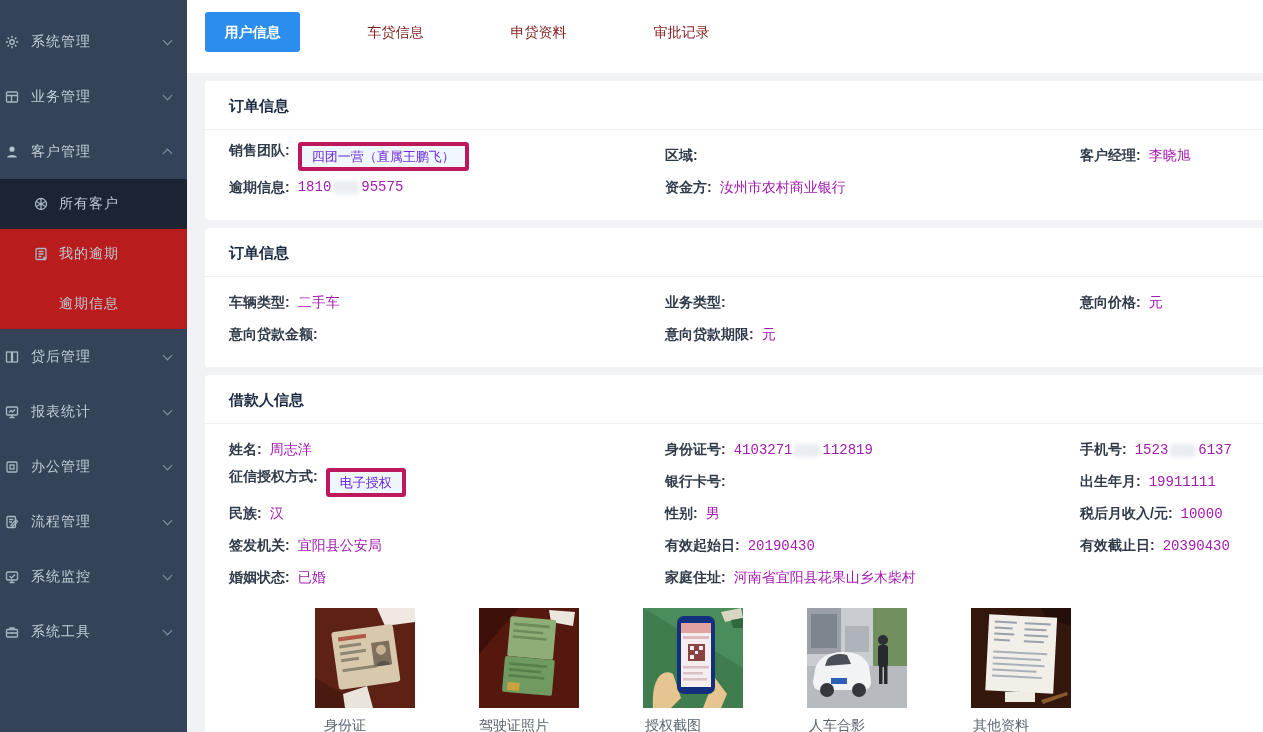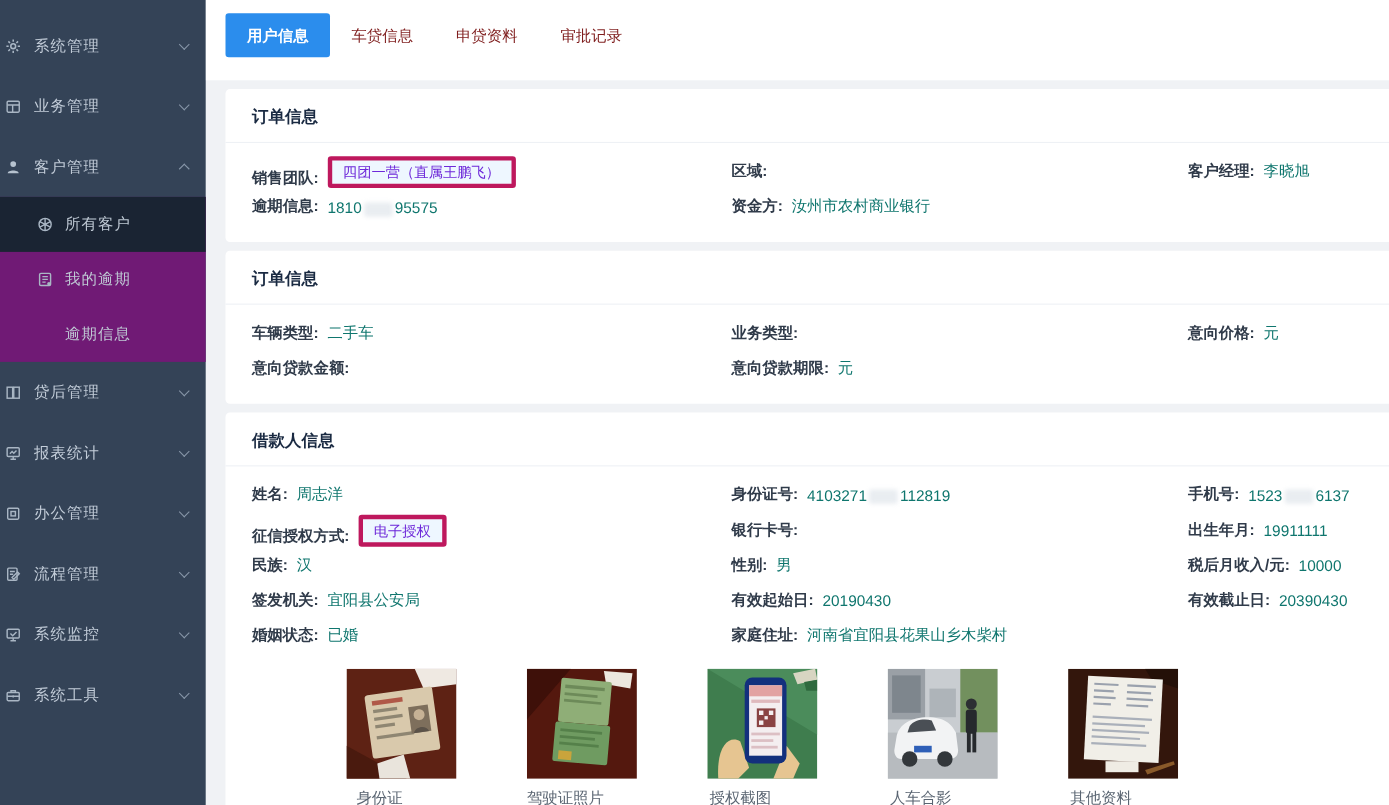--- a/index.html
+++ b/index.html
@@ -9,43 +9,43 @@
 
   
   .sidebar { width:187px; height:732px; background:#344357; flex:0 0 187px; padding-top:14px; }
   .side-item { display:flex; align-items:center; height:55px; padding:0 16px 0 4px;
     color:#c3cdd9; cursor:pointer; }
   .side-item .lbl { flex:1; margin-left:11px; letter-spacing:1px; }
   .icon16 { width:16px; height:16px; flex:0 0 16px; display:inline-block; }
   .chev { width:7px; height:7px; border-right:1.5px solid #8796a8; border-bottom:1.5px solid #8796a8;
     transform:rotate(45deg); margin-top:-3px; }
   .chev.up { transform:rotate(-135deg); margin-top:4px; }
-  .submenu { background:#701a75; }
+  .submenu { background:#b91c1c; }
   .sub-item { display:flex; align-items:center; height:50px; padding-left:33px; color:#bfc9d4; cursor:pointer; }
   .sub-item .lbl { margin-left:10px; letter-spacing:1px; }
   .sub-item.active { background:#1a2433; }
   .sub-spacer { width:16px; flex:0 0 16px; }
 
   
   .content { flex:1; height:732px; overflow:hidden; }
-  .tabband { background:#ffffff; height:73px; padding:12px 0 0 18px; display:flex; }
+  .tabband { background:#ffffff; height:73px; padding:12px 0 0 18px; display:flex;gap:48px; }
   .tab { width:95px; height:40px; line-height:40px; text-align:center; color:#7f1d1d;
     cursor:pointer; border-radius:3px; }
   .tab.active { background:#2b8ded; color:#ffffff; font-weight:700; }
 
   .card { background:#ffffff; border-radius:4px; margin:8px 18px 0 18px; margin-right:-30px; }
   .card-title { padding:16px 24px 13px 24px; font-size:15px; font-weight:700; color:#1a2a42;
     border-bottom:1px solid #eef1f5; }
   .card-body { padding:10px 24px 16px 24px; }
   .frow { display:flex; align-items:center; height:32px; }
-  .fcol1 { width:436px; flex:0 0 436px; display:flex; align-items:flex-end; }
+  .fcol1 { width:436px; flex:0 0 436px; display:flex; align-items:flex-start; }
   .fcol2 { width:415px; flex:0 0 415px; display:flex; align-items:center; }
   .fcol3 { flex:1; display:flex; align-items:center; }
   .flabel { font-weight:700; color:#303b4a; margin-right:8px; white-space:nowrap; }
-  .fvalue { color:#0f766e; white-space:nowrap; }
+  .fvalue { color:#a21caf; white-space:nowrap;font-family:Liberation Mono, monospace; }
   .tag { display:inline-block; background:#eef7ff; border:4px solid #be185d; color:#6d28d9;
     border-radius:3px; padding:2px 10px; font-size:13px; line-height:17px; }
   .blurpatch { display:inline-block; width:26px; height:13px; background:#e9edf1;
     border-radius:2px; filter:blur(2px); vertical-align:middle; margin:0 2px; }
 
   
   .photos { display:flex; padding:14px 0 0 46px; }
   .photo-wrap { width:100px; margin-right:64px;padding-left:40px; }
   .photo { width:100px; height:100px; display:block; cursor:pointer; }
   .photo-cap { margin-top:9px; text-align:center; color:#5a6572; white-space:nowrap; }

